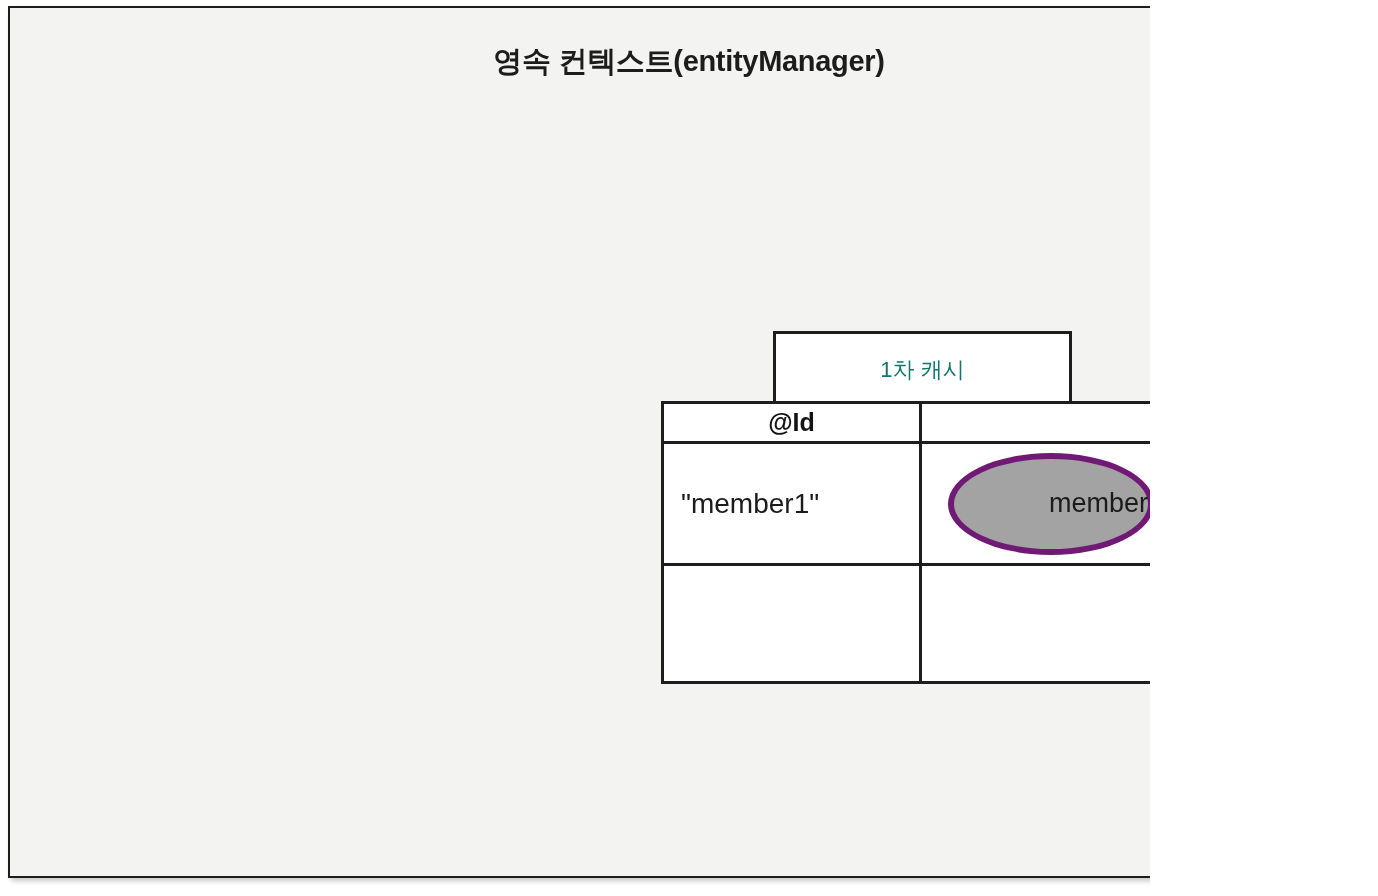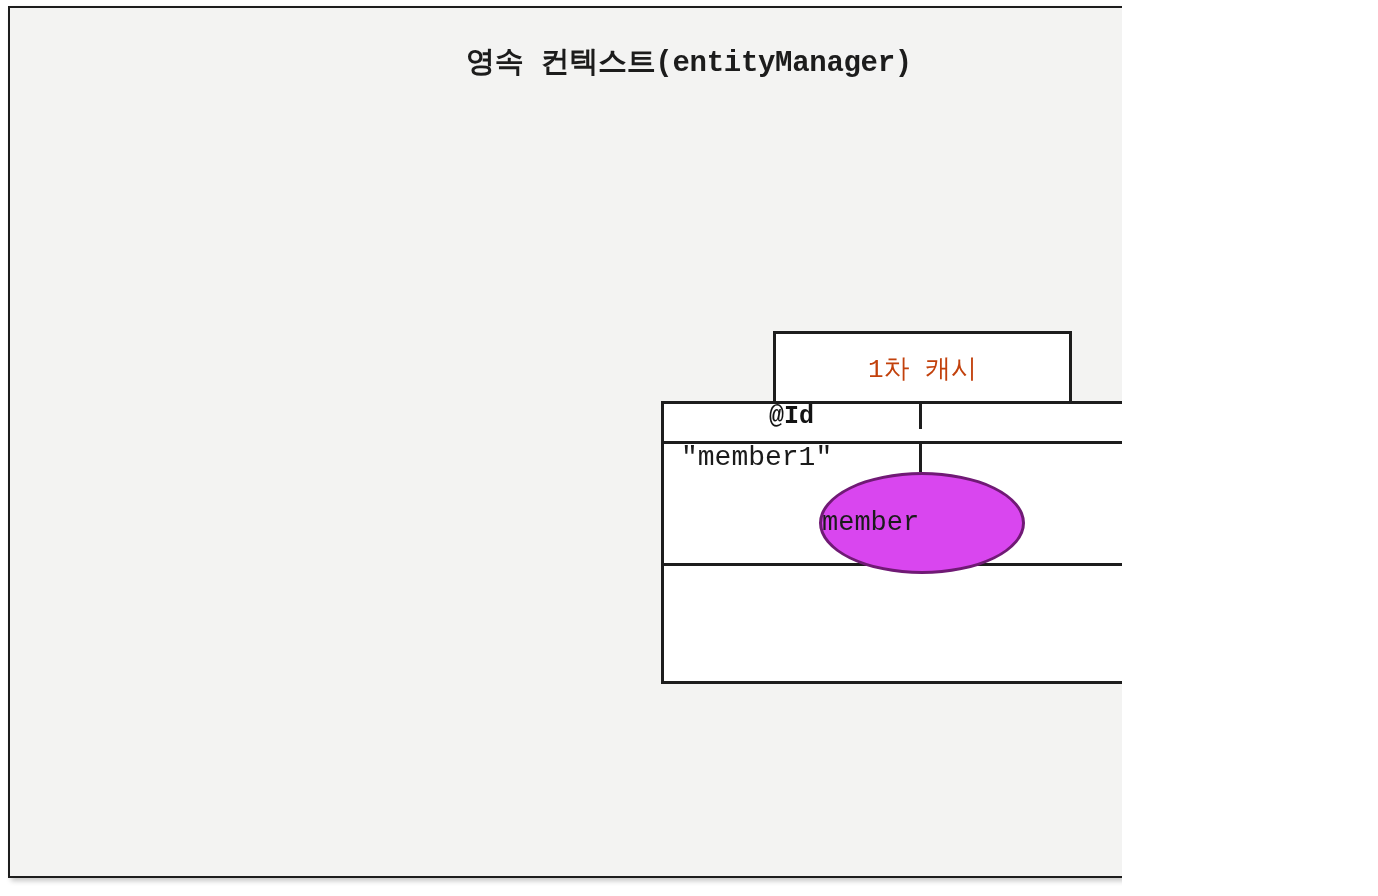--- a/index.html
+++ b/index.html
@@ -7,21 +7,22 @@
     padding: 0;
     background: #ffffff;
   }
 
   #screen {
     position: relative;
     width: 1122px;
     height: 896px;
     background: #ffffff;
     overflow: hidden;
-    font-family: Liberation Mono, monospace;
+    font-family: Liberation Sans, sans-serif;
+    padding-left: 28px;
   }
 
   
   #slide-frame {
     position: absolute;
     left: 8px;
     top: 6px;
     width: 1360px;
     height: 872px;
     background: #f3f3f2;
@@ -58,44 +59,43 @@
     height: 72px;
     background: #ffffff;
     border: 3px solid #1d1d1d;
     border-bottom: none;
     box-sizing: border-box;
     display: flex;
     align-items: center;
     justify-content: center;
   }
   #cache-label-box .cache-text {
-    font-size: 26px;
+    font-size: 22px;
     font-weight: normal;
-    color: #c2410c;
+    color: #0f766e;
     line-height: 1;
     margin-top: 2px;
   }
 
   
   #cache-table {
     position: absolute;
     left: 661px;
     top: 401px;
     width: 522px;
     height: 283px;
     background: #ffffff;
     border: 3px solid #1d1d1d;
     box-sizing: border-box;
   }
 
   .table-row {
     display: flex;
     box-sizing: border-box;
     width: 100%;
-    flex-direction: column;
   }
 
   .row-header { height: 40px; border-bottom: 3px solid #1d1d1d; }
   .row-data   { height: 122px; border-bottom: 3px solid #1d1d1d; }
   .row-empty  { height: 115px; }
 
   .cell-id {
     width: 258px;
     box-sizing: border-box;
     border-right: 3px solid #1d1d1d;
@@ -128,26 +128,26 @@
     color: #1b1b1b;
     line-height: 1;
     white-space: nowrap;
   }
 
   
   .entity-ellipse {
     position: relative;
     width: 206px;
     height: 102px;
-    border: 3px solid #701a75;
+    border: 6px solid #701a75;
     border-radius: 50%;
-    background: #d946ef;
-    display: flex;
-    align-items: center;
-    justify-content: flex-start;
+    background: #a3a3a3;
+    display: flex;
+    align-items: center;
+    justify-content: flex-end;
     box-sizing: border-box;
   }
   .entity-ellipse .entity-text {
     font-size: 27px;
     font-weight: normal;
     color: #1b1b1b;
     line-height: 1;
     white-space: nowrap;
   }
 </style>

